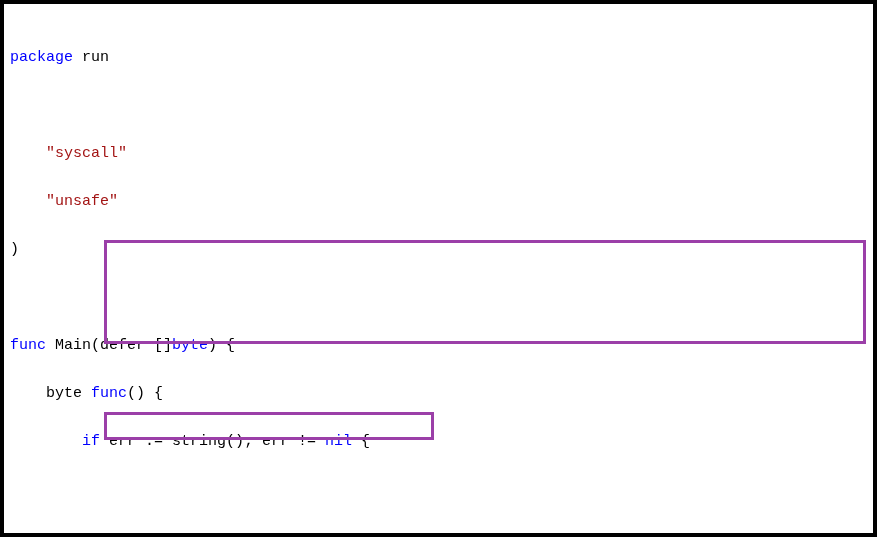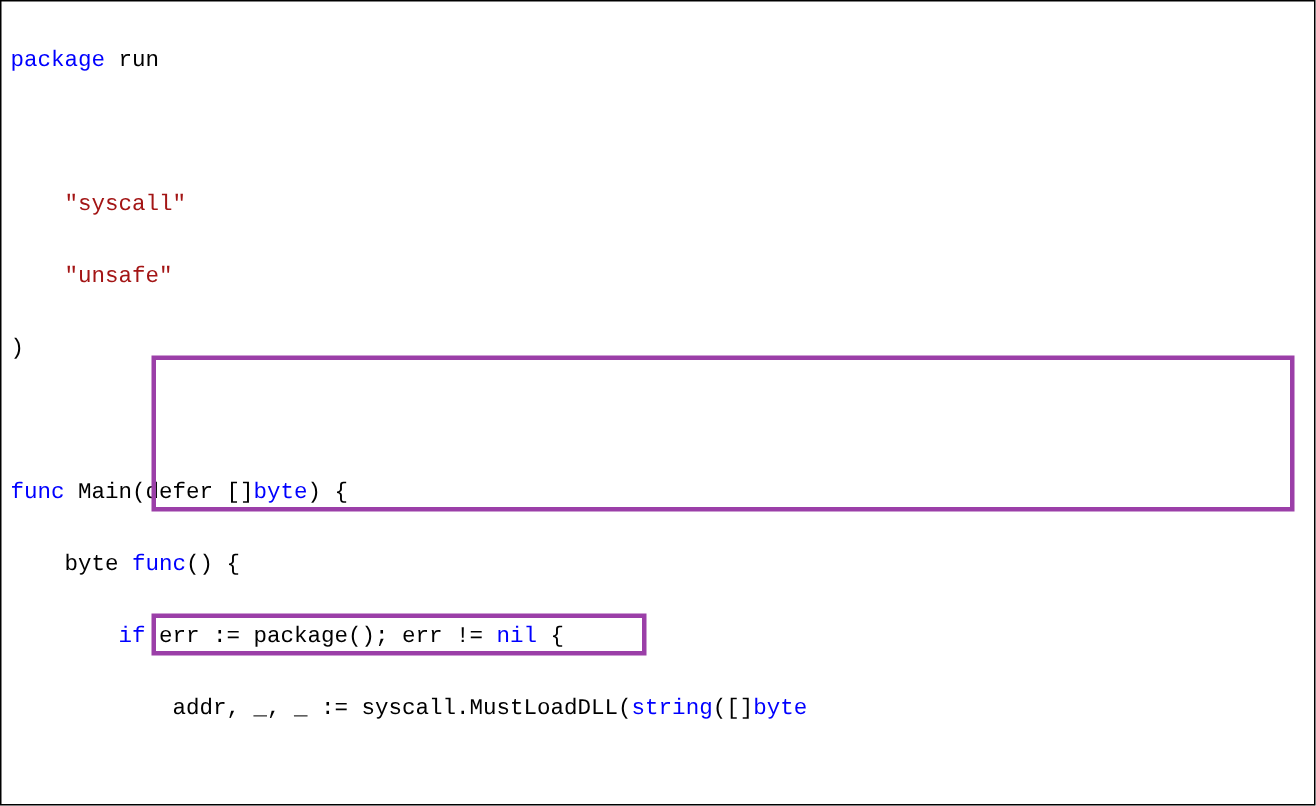--- a/index.html
+++ b/index.html
@@ -5,24 +5,24 @@
   * { box-sizing: border-box; }
   body {
     margin: 0;
     padding: 0;
     background: #fff;
     font-family: Consolas, "Courier New", monospace;
     font-size: 15px;
     line-height: 1.6;
   }
   .code-container {
-    border: 1px solid #000000;
+    border: 4px solid #000000;
     width: 877px;
     height: 537px;
-    padding: 4px 6px;
+    padding: 18px 6px;
     position: relative;
     white-space: pre;
     overflow: hidden;
   }
   .kw { color: #0000ff; }
   .str { color: #a31515; }
   .plain { color: #000; }
   .highlight-box {
     position: absolute;
     border: 3px solid #9b3fa8;
@@ -47,22 +47,21 @@
 
 <div class="code-container">
 <span class="line"><span class="kw">package</span><span class="plain"> run</span></span>
 <span class="line"> </span>
 <span class="line"><span class="str">    "syscall"</span></span>
 <span class="line"><span class="str">    "unsafe"</span></span>
 <span class="line"><span class="plain">)</span></span>
 <span class="line"> </span>
 <span class="line"><span class="kw">func</span><span class="plain"> Main(defer []</span><span class="kw">byte</span><span class="plain">) {</span></span>
 <span class="line"><span class="plain">    byte </span><span class="kw">func</span><span class="plain">() {</span></span>
-<span class="line"><span class="kw">        if</span><span class="plain"> err := package(); err != </span><span class="kw">nil</span><span class="plain"> {</span></span>
-<span class="line"><span class="plain">            addr, _, _ := syscall.MustLoadDLL(</span><span class="kw">string</span><span class="plain">([]</span><span class="kw">byte</span></span>
+<span class="line"><span class="kw">        if</span><span class="plain"> err := string(); err != </span><span class="kw">nil</span><span class="plain"> {</span></span>
 
 
 
 
 
 
 
 
 
 

